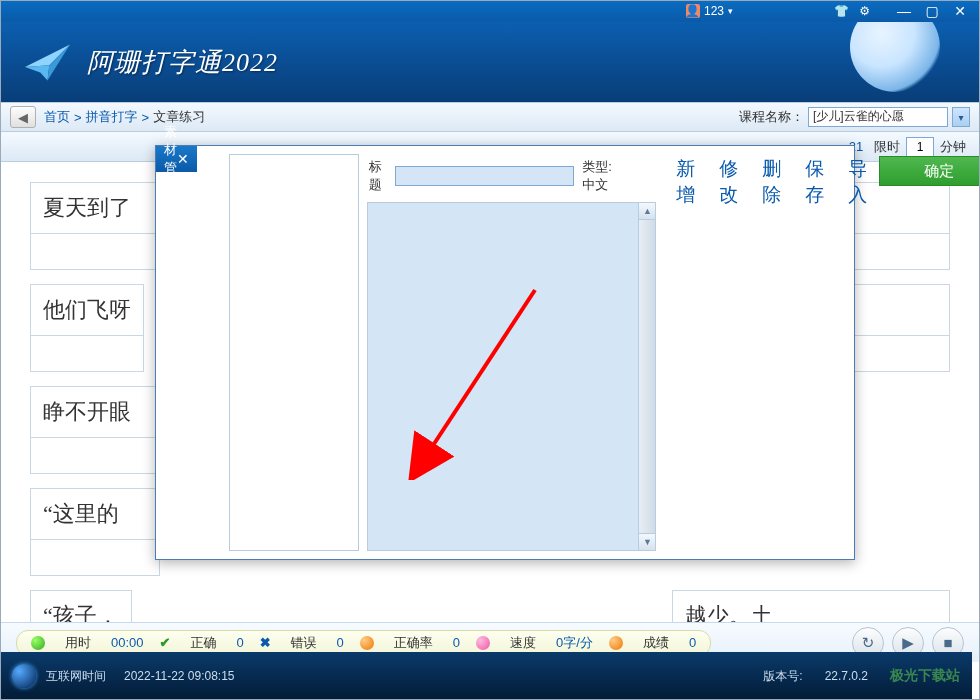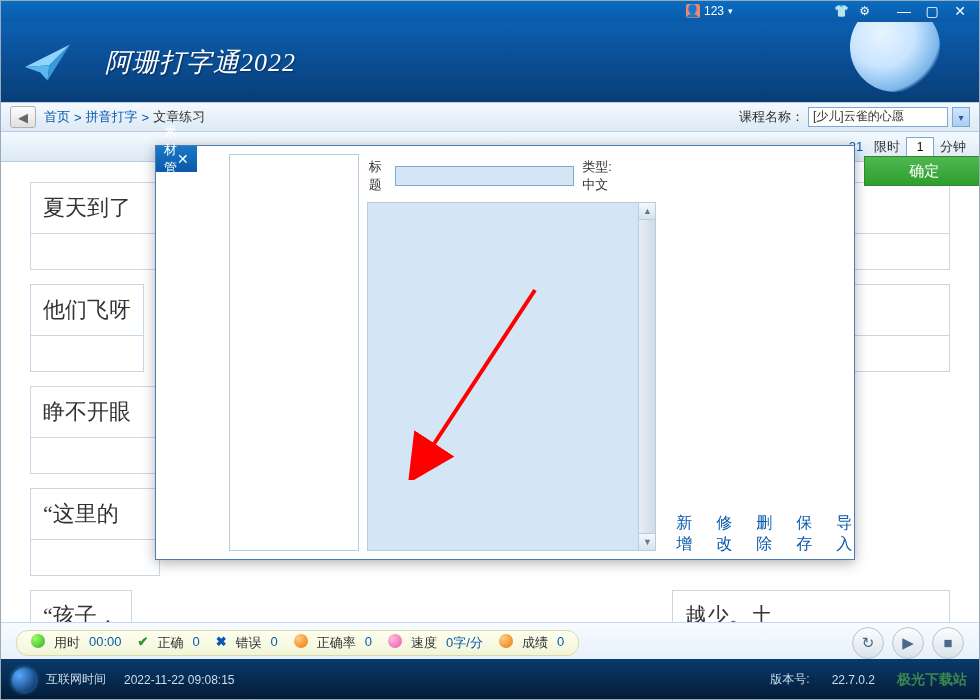--- a/index.html
+++ b/index.html
@@ -10,21 +10,21 @@
 .user-badge { display:flex; align-items:center; gap:4px; color:#fff; font-size:12px; margin-right:auto; margin-left:680px; }
 .user-badge .picon { width:14px; height:14px; background:#e86; border-radius:2px; display:flex; align-items:center; justify-content:center; }
 .tb-icons { display:flex; gap:10px; align-items:center; color:#fff; font-size:12px; }
 .win-controls { display:flex; margin-left:20px; }
 .win-btn { width:28px; height:20px; display:flex; align-items:center; justify-content:center; color:#fff; font-size:14px; cursor:pointer; }
 
 
 .header-banner { height: 80px; background: linear-gradient(180deg,#0b5fb0 0%,#0a4a8e 60%,#083e78 100%); position:relative; overflow:hidden; display:flex; align-items:center; padding-left:20px; }
 .moon { position:absolute; right:40px; top:-20px; width:90px; height:90px; border-radius:50%; background: radial-gradient(circle at 35% 35%, #e8f4ff 0%, #c9e5ff 40%, #7ab5e8 70%, transparent 75%); }
 .logo-plane { width:55px; height:45px; margin-right:12px; }
-.app-title { color:#fff; font-size:26px; font-style:italic; font-weight:500; letter-spacing:1px; text-shadow:1px 1px 2px rgba(0,0,0,0.4); font-family: "STKaiti","KaiTi",serif; margin-left: 18px; }
+.app-title { color:#fff; font-size:26px; font-style:italic; font-weight:500; letter-spacing:1px; text-shadow:1px 1px 2px rgba(0,0,0,0.4); font-family: "STKaiti","KaiTi",serif; }
 
 
 .subhead { height:30px; background: linear-gradient(#f4f9ff,#dce9f5); border-top:1px solid #bcd; border-bottom:1px solid #bcd; display:flex; align-items:center; padding:0 10px; font-size:13px; color:#333; }
 .nav-arrow { width:26px; height:22px; background:linear-gradient(#fdfdfd,#e0e0e0); border:1px solid #b0b0b0; border-radius:3px; display:flex; align-items:center; justify-content:center; font-size:13px; color:#666; margin-right:8px; cursor:pointer;}
 .bc-link { color:#0a5aad; cursor:pointer; }
 .bc-sep { margin:0 4px; color:#0a5aad; }
 .bc-current { color:#333; }
 .course-area { margin-left:auto; display:flex; align-items:center; gap:4px; }
 .course-select { width:140px; height:20px; border:1px solid #7fa8d4; background:#fff; font-size:12px; padding:0 4px; color:#333; }
 .course-dd { width:18px; height:20px; background:linear-gradient(#cfe5ff,#a9d0f2); border:1px solid #7fa8d4; display:flex; align-items:center; justify-content:center; font-size:10px; color:#2a5a9a; cursor:pointer; }
@@ -36,52 +36,52 @@
 
 
 .main-area { position:absolute; top:162px; left:0; right:0; bottom:78px; background:#fff; padding:20px 30px; }
 .text-line-block { margin-bottom:14px; }
 .text-line { border:1px solid #c9d6e3; padding:10px 12px; font-size:22px; color:#333; background:#fff; font-family: "SimSun", serif;}
 .input-line { height:36px; border:1px solid #c9d6e3; border-top:none; background:#fff; }
 
 
 .status-strip { position:absolute; left:0; right:0; bottom:38px; height:40px; background:linear-gradient(#f6fbff,#e6f0fa); border-top:1px solid #c6d8ea; display:flex; align-items:center; padding:0 16px; font-size:13px; color:#333; }
 .stat-pill { background:linear-gradient(#fefff0,#f2f5d8); border:1px solid #d6dca8; border-radius:12px; height:26px; display:flex; align-items:center; padding:0 14px; gap:16px; }
-.stat-item { display:flex; align-items:flex-start; gap:9px; }
+.stat-item { display:flex; align-items:center; gap:20px; }
 .dot { width:14px; height:14px; border-radius:50%; display:inline-block; }
 .dot.green{background:radial-gradient(circle at 30% 30%,#9f6,#3a2);} 
 .dot.orange{background:radial-gradient(circle at 30% 30%,#fc8,#e70);} 
 .dot.pink{background:radial-gradient(circle at 30% 30%,#fbd,#e5a);} 
 .check{color:#2a9a2a;font-weight:bold;}
 .cross{color:#0a5aad;font-weight:bold;}
 .stat-val{color:#0a5aad;}
 .control-btns { margin-left:auto; display:flex; gap:8px; }
 .ctrl-btn { width:32px; height:32px; border-radius:50%; background:linear-gradient(#fdfdfd,#d9e2ea); border:1px solid #b6c4d2; display:flex; align-items:center; justify-content:center; cursor:pointer; font-size:15px; color:#4a6a8a; }
 
 
-.bottombar { position:absolute; left:0; right:1px; bottom:0; height:41px; background: linear-gradient(180deg,#0a3a6a 0%, #031b36 100%); color:#cde; font-size:12px; display:flex; align-items:center; padding:0 12px; }
+.bottombar { position:absolute; left:0; right:8px; bottom:0; height:48px; background: linear-gradient(180deg,#0a3a6a 0%, #031b36 100%); color:#cde; font-size:12px; display:flex; align-items:center; padding:0 12px; }
 .bb-orb { width:24px; height:24px; border-radius:50%; background:radial-gradient(circle at 30% 30%,#5af,#025); margin-right:10px; box-shadow:0 0 4px #4af; }
 .bb-right { margin-left:auto; display:flex; align-items:center; gap:22px; }
 .watermark { color:#4fae4f; font-size:14px; opacity:0.7; font-weight:bold;}
 
 
 .modal { position:absolute; left:155px; top:145px; width:700px; height:415px; background:#fff; border:1px solid #4a7db5; box-shadow:0 3px 12px rgba(0,0,0,0.3); display:flex; flex-direction:row; }
 .modal-title { height:26px; background:linear-gradient(#1a78c8,#0a5aa8); color:#fff; font-size:13px; display:flex; align-items:center; padding:0 8px; }
 .modal-close { margin-left:auto; cursor:pointer; font-size:14px; }
 .modal-body { flex:1; display:flex; padding:8px; gap:8px;margin-left:24px; }
 .sidebar-list { width:130px; border:1px solid #b8cce0; background:#fff; }
 .content-col { flex:1; display:flex; flex-direction:column; }
 .fields-row { display:flex; align-items:center; gap:8px; padding:4px 2px 8px; font-size:13px; color:#333;}
 .title-input { width:210px; height:20px; border:1px solid #7fa8d4; background:#d4e6f6; }
 .type-area { margin-left:auto; margin-right:30px; }
 .content-box { flex:1; border:1px solid #b8cce0; background:#d4e6f6; position:relative; }
 .content-scroll { position:absolute; right:0; top:0; bottom:0; width:17px; background:linear-gradient(90deg,#e8eef4,#d0dbe6); border-left:1px solid #b8cce0; }
 .scroll-btn { height:17px; background:linear-gradient(#f4f8fc,#d6e2ee); border-bottom:1px solid #b8cce0; font-size:9px; display:flex; align-items:center; justify-content:center; color:#5a7a9a; }
 .scroll-btn.bot{ position:absolute; bottom:0; left:0; right:0; border-top:1px solid #b8cce0; border-bottom:none;}
-.action-links { display:flex; gap:24px; padding:10px 12px 4px; font-size:16px;align-items:flex-end; }
+.action-links { display:flex; gap:24px; padding:10px 12px 4px; font-size:19px; }
 .action-links span { color:#0a5aad; cursor:pointer; }
 .modal-buttons { display:flex; justify-content:center; gap:20px; padding:10px 0 14px; }
 .btn-ok { width:120px; height:30px; background:linear-gradient(#4fb84f,#2e9e2e); color:#fff; border:1px solid #2a8a2a; font-size:15px; cursor:pointer;text-align:center; }
 .btn-cancel { width:120px; height:30px; background:#fff; color:#28a028; border:1px solid #3aa83a; font-size:15px; cursor:pointer; }
 
 
 .arrow-svg { position:absolute; left:405px; top:280px; pointer-events:none; }
 
 
 .outer-frame { position:absolute; inset:0; border:1px solid #9aaabb; pointer-events:none; }

